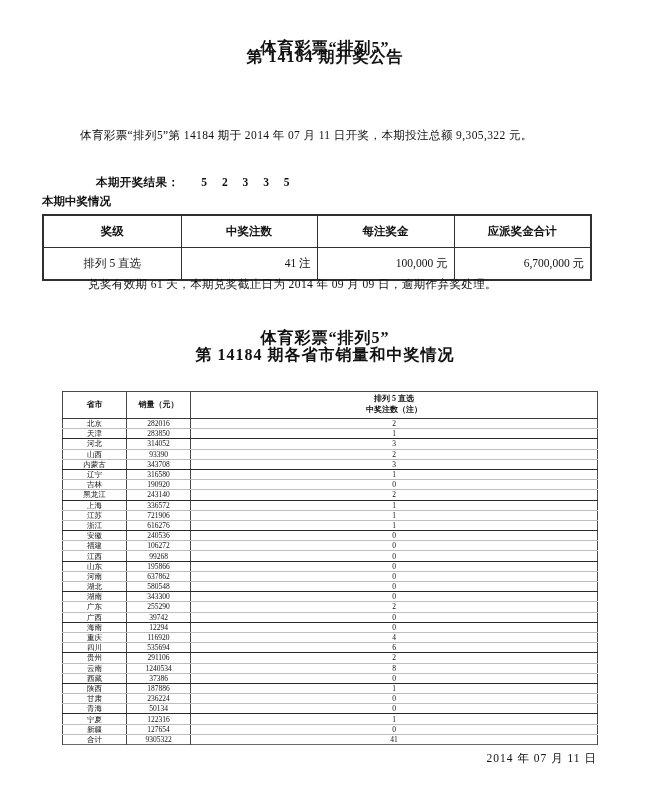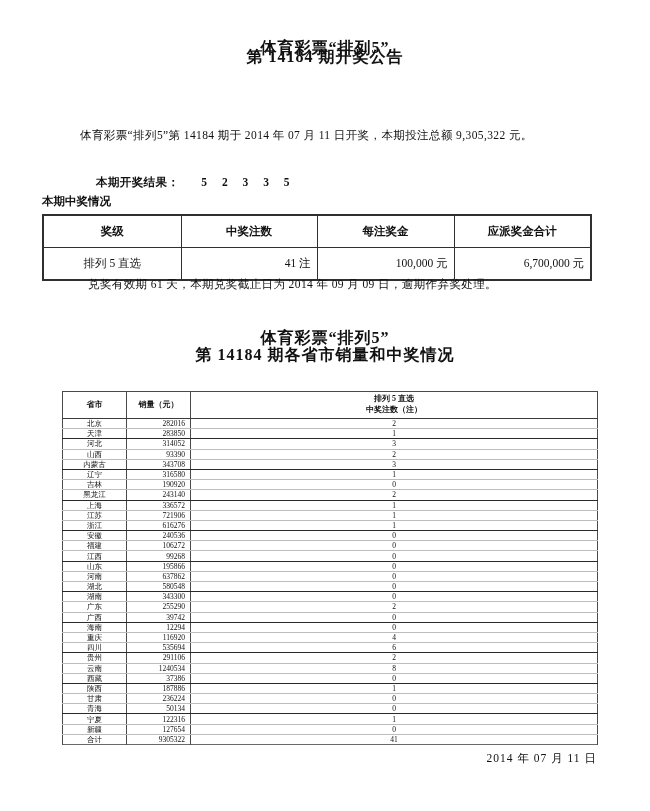--- a/index.html
+++ b/index.html
@@ -93,21 +93,21 @@
     border-bottom: 1px solid #bdbdbd;
     height: 10.2px;
     line-height: 9px;
     padding: 0 5px;
     overflow: hidden;
     white-space: nowrap;
   }
   #province-table tbody tr:nth-child(3n+2) td { border-bottom-color: #2a2a2a; }
   #province-table tbody tr:last-child td { border-bottom: none; }
   #province-table td.c { text-align: center; }
-  #province-table td.r { text-align: right; margin-left: 7px; }
+  #province-table td.r { text-align: center; margin-left: 7px; }
   #issue-date {
     position: absolute;
     top: 751px;
     left: 0;
     width: 597px;
     text-align: right;
     font-size: 11.5px;
     letter-spacing: 1px;
     white-space: nowrap;
   }

